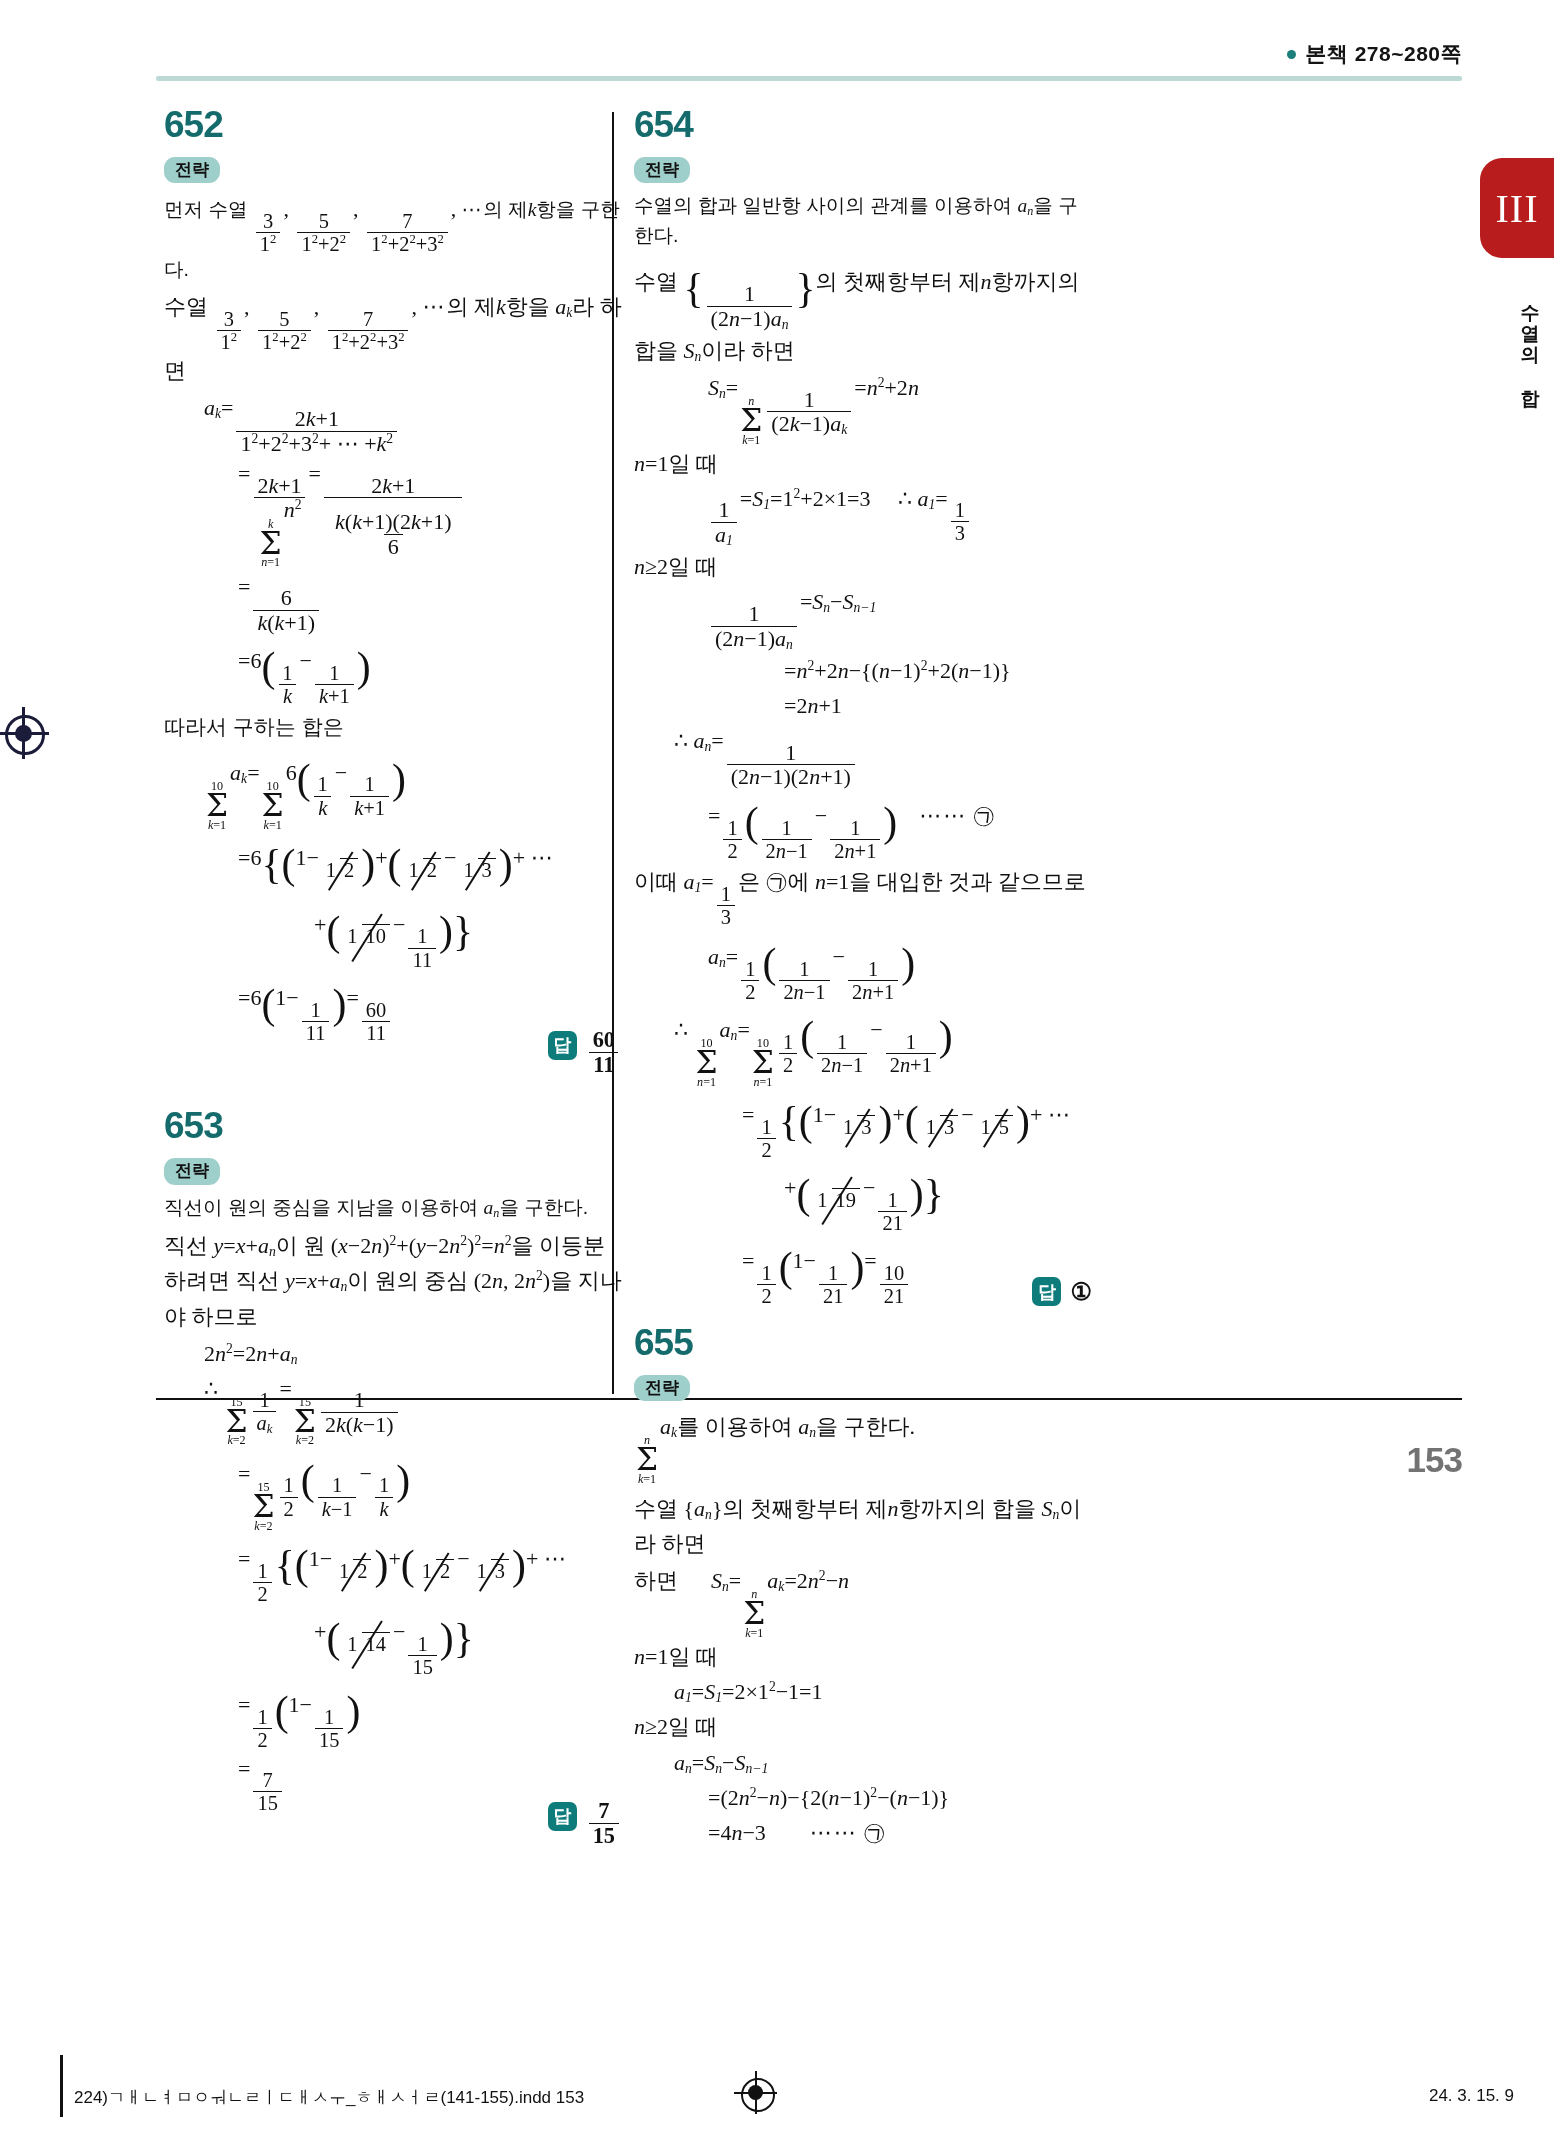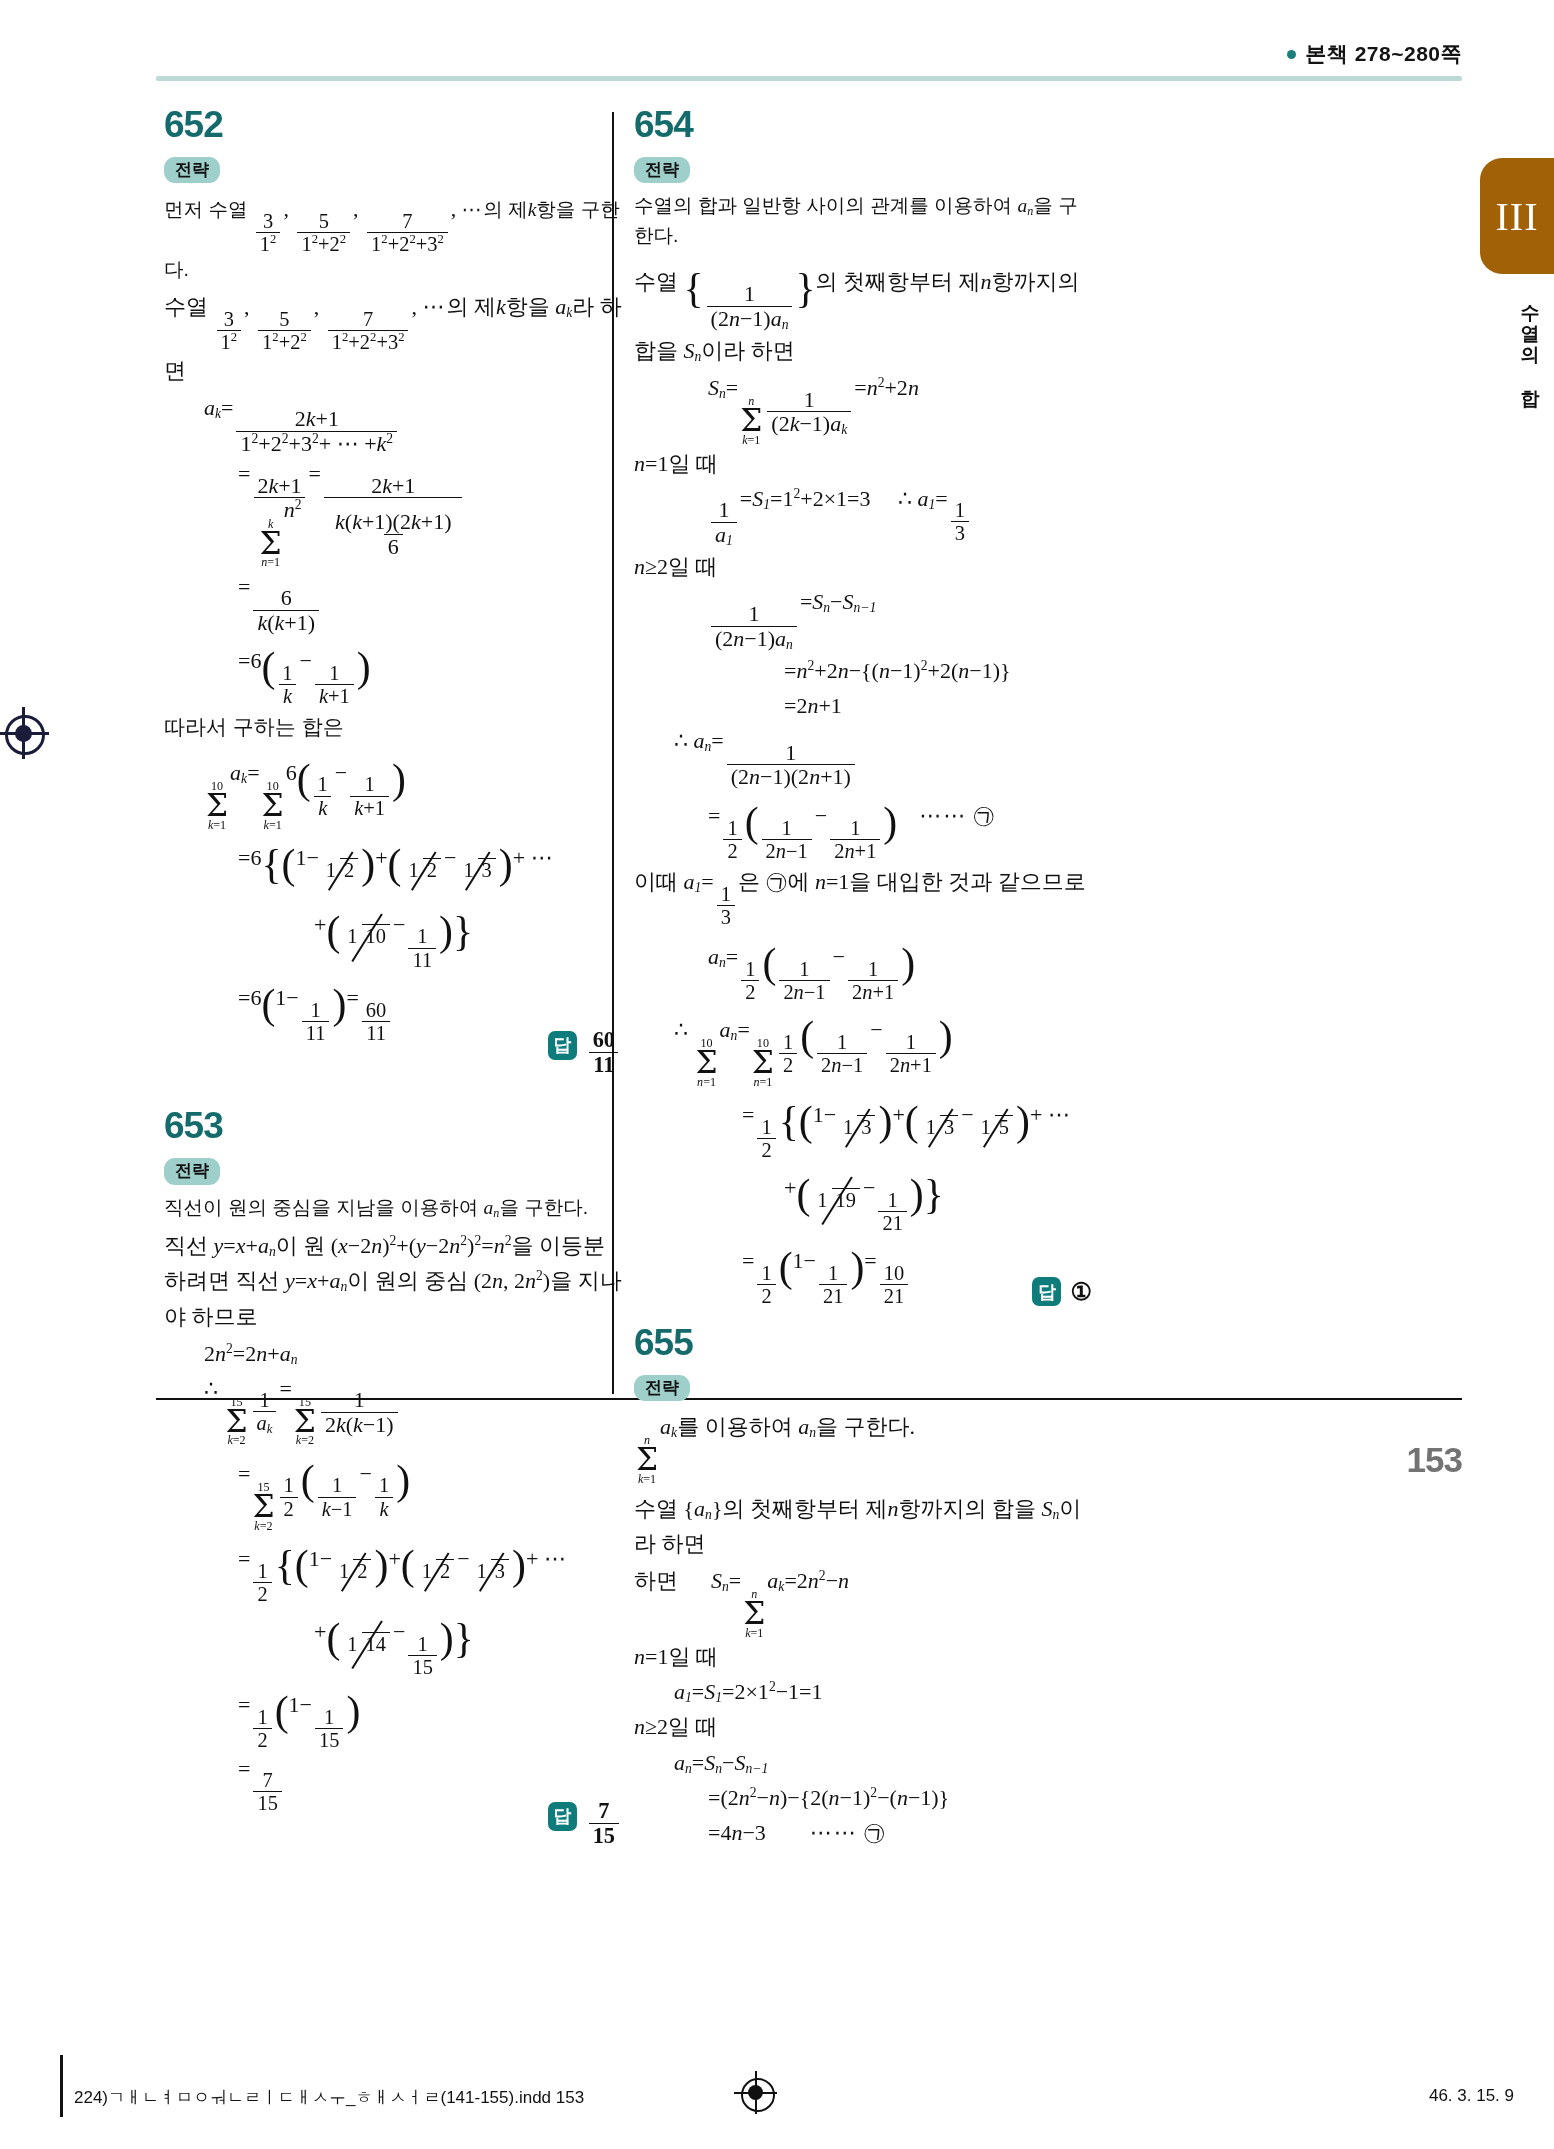--- a/index.html
+++ b/index.html
@@ -23,22 +23,22 @@
     display:flex;align-items:center;gap:9px;color:#141414;
   }
   .hdr-dot{width:9px;height:9px;border-radius:50%;background:#1b7f7c;display:inline-block;}
   .hdr-rule{
     position:absolute;left:156px;right:92px;top:36px;height:5px;
     background:#bcd9d6;border-radius:2px;
   }
 
   
   .sidetab{
-    position:absolute;right:0px;top:158px;width:74px;height:116px;
-    background:#a16207;border-radius:22px 0 0 22px;
+    position:absolute;right:0px;top:158px;width:74px;height:100px;
+    background:#b91c1c;border-radius:22px 0 0 22px;
     display:flex;align-items:center;justify-content:center;
   }
   .sidetab span{
     color:#fff;font-family:"Liberation Serif","DejaVu Serif",serif;
     font-size:40px;letter-spacing:1px;
   }
   .sidetext{
     position:absolute;right:14px;top:290px;width:34px;
     font-size:19px;font-weight:bold;color:#111;
     writing-mode:vertical-rl;text-orientation:upright;
@@ -587,15 +587,15 @@
     </div>
   </div>
 
   <div class="pageno">153</div>
 
   <div class="footrule"></div>
   <div class="foot-l">224)ㄱㅐㄴㅕㅁㅇㅝㄴㄹㅣㄷㅐㅅㅜ_ㅎㅐㅅㅓㄹ(141-155).indd   153</div>
   <div class="regmark">
       <i></i>
     </div>
-  <div class="foot-r">46. 3. 15.   9</div>
+  <div class="foot-r">24. 3. 15.   9</div>
 
 </div>
 
 </body></html>

